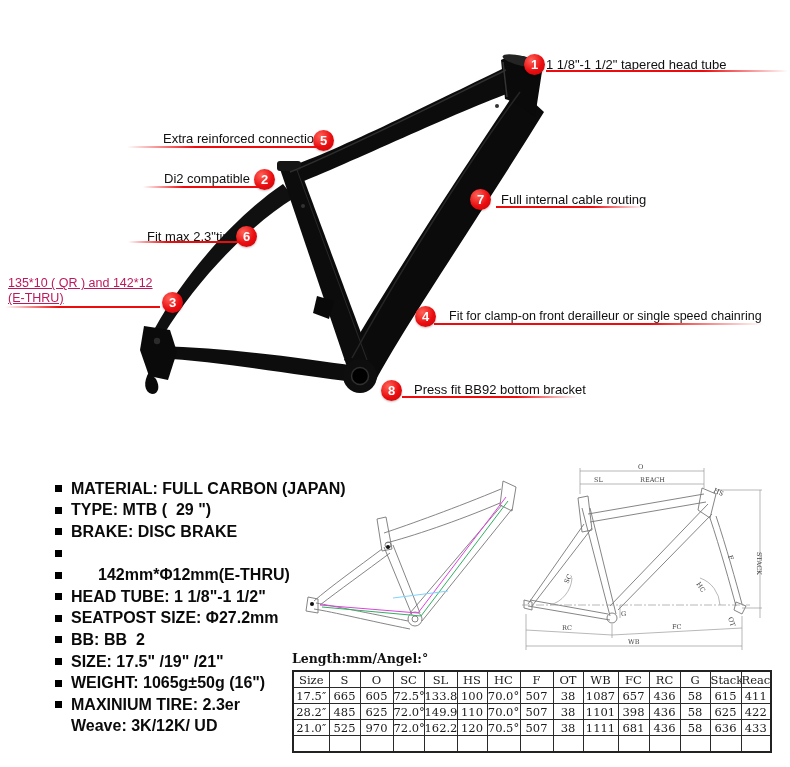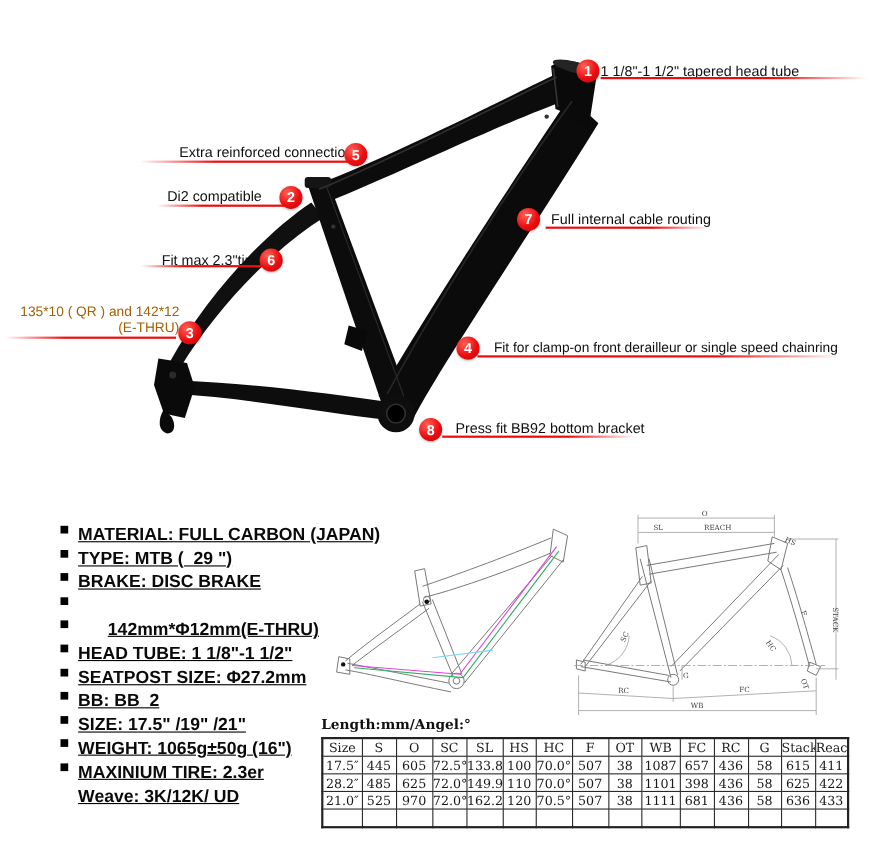--- a/index.html
+++ b/index.html
@@ -8,30 +8,30 @@
   svg{position:absolute;}
 
   
   .cnum{position:absolute;width:21px;height:21px;border-radius:50%;
         background:radial-gradient(circle at 35% 30%, #ff6257, #ea0d10 55%, #c40407);
         color:#fff;font:bold 13px/21px "Liberation Sans",sans-serif;text-align:center;
         box-shadow:0 1px 2px rgba(0,0,0,.25);}
   
   .ctext{position:absolute;font:13px "Liberation Sans",sans-serif;color:#101010;white-space:nowrap;}
   .ctext.small{font-size:12.5px;}
-  .c3block{position:absolute;left:8px;top:276px;width:155px;text-align:right;
-           font:12.5px "Liberation Sans",sans-serif;color:#a16207;line-height:15px;}
+  .c3block{position:absolute;left:8px;top:276px;width:155px;text-align:left;
+           font:12.5px "Liberation Sans",sans-serif;color:#be185d;line-height:15px;text-decoration:underline;}
   
   .rline{position:absolute;height:2px;}
   .fadeR{background:linear-gradient(to right,#ee0b0d 65%,rgba(238,11,13,0));}
   .fadeL{background:linear-gradient(to left,#ee0b0d 65%,rgba(238,11,13,0));}
 
   
   .specs{position:absolute;left:38px;top:478px;}
-  .spec-item{display:flex;align-items:flex-start;height:21.6px;text-decoration:underline;}
+  .spec-item{display:flex;align-items:center;height:21.6px;}
   .spec-bullet{width:7px;height:7px;background:#000;margin:0 9px 0 17px;flex:none;}
   .spec-bullet.hidden{visibility:hidden;}
   .spec-text{font:bold 16px "Liberation Sans",sans-serif;color:#0a0a0a;white-space:pre;}
   .spec-item.indent .spec-text{padding-left:27px;}
 
   
   .geo-title{position:absolute;left:292px;top:651px;font:bold 12.5px "DejaVu Serif",serif;color:#111;}
   .geo-table{position:absolute;left:292px;top:670px;width:473px;border-collapse:collapse;
              table-layout:fixed;font:11.5px "DejaVu Serif",serif;color:#1a1a1a;border:2px solid #222;}
   .geo-table th,.geo-table td{border:1px solid #2a2a2a;text-align:center;padding:0;height:15px;
@@ -80,21 +80,21 @@
   </svg>
 
   <div class="cnum" style="left:524px;top:54px">1</div>
   <div class="ctext" style="left:546px;top:57px">1 1/8"-1 1/2" tapered head tube</div>
   <div class="rline fadeR" style="left:546px;top:70px;width:242px"></div>
 
   <div class="ctext" style="left:163px;top:131px">Extra reinforced connection</div>
   <div class="cnum" style="left:313px;top:130px">5</div>
   <div class="rline fadeL" style="left:127px;top:146px;width:196px"></div>
 
-  <div class="ctext" style="left:152px;top:171px">Di2 compatible</div>
+  <div class="ctext" style="left:164px;top:171px">Di2 compatible</div>
   <div class="cnum" style="left:254px;top:169px">2</div>
   <div class="rline fadeL" style="left:143px;top:186px;width:116px"></div>
 
   <div class="ctext" style="left:147px;top:229px">Fit max 2.3"tire</div>
   <div class="cnum" style="left:236px;top:226px">6</div>
   <div class="rline fadeL" style="left:128px;top:241px;width:112px"></div>
 
   <div class="c3block">
     <div>135*10 ( QR ) and 142*12</div>
     <div>(E-THRU)</div>
@@ -280,21 +280,21 @@
         <th>FC</th>
         <th>RC</th>
         <th>G</th>
         <th>Stack</th>
         <th>Reach</th>
       </tr>
     </thead>
     <tbody>
         <tr>
           <td>17.5″</td>
-          <td>445</td>
+          <td>665</td>
           <td>605</td>
           <td>72.5°</td>
           <td>133.8</td>
           <td>100</td>
           <td>70.0°</td>
           <td>507</td>
           <td>38</td>
           <td>1087</td>
           <td>657</td>
           <td>436</td>

